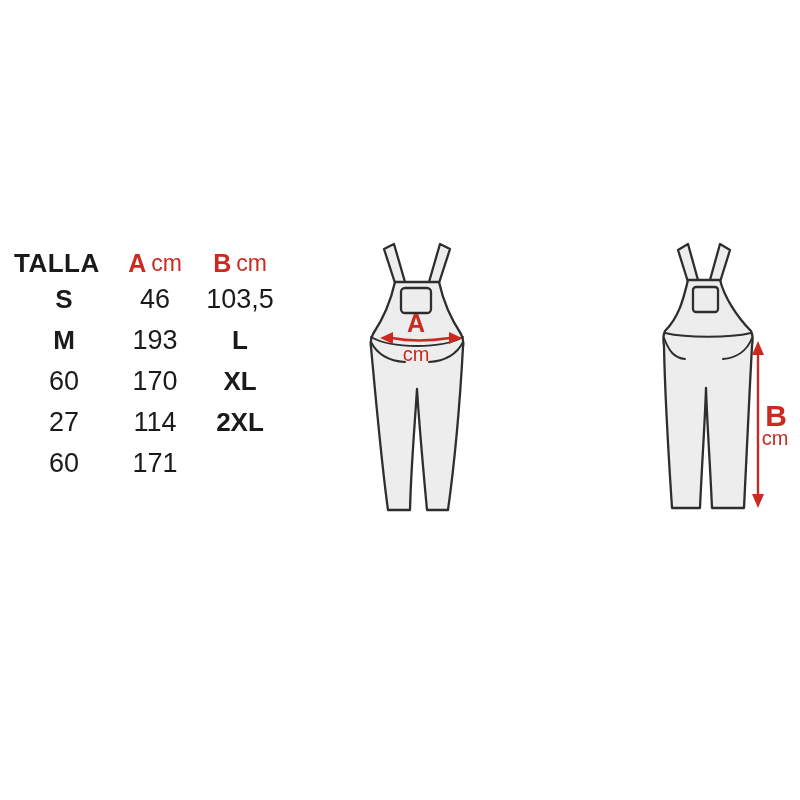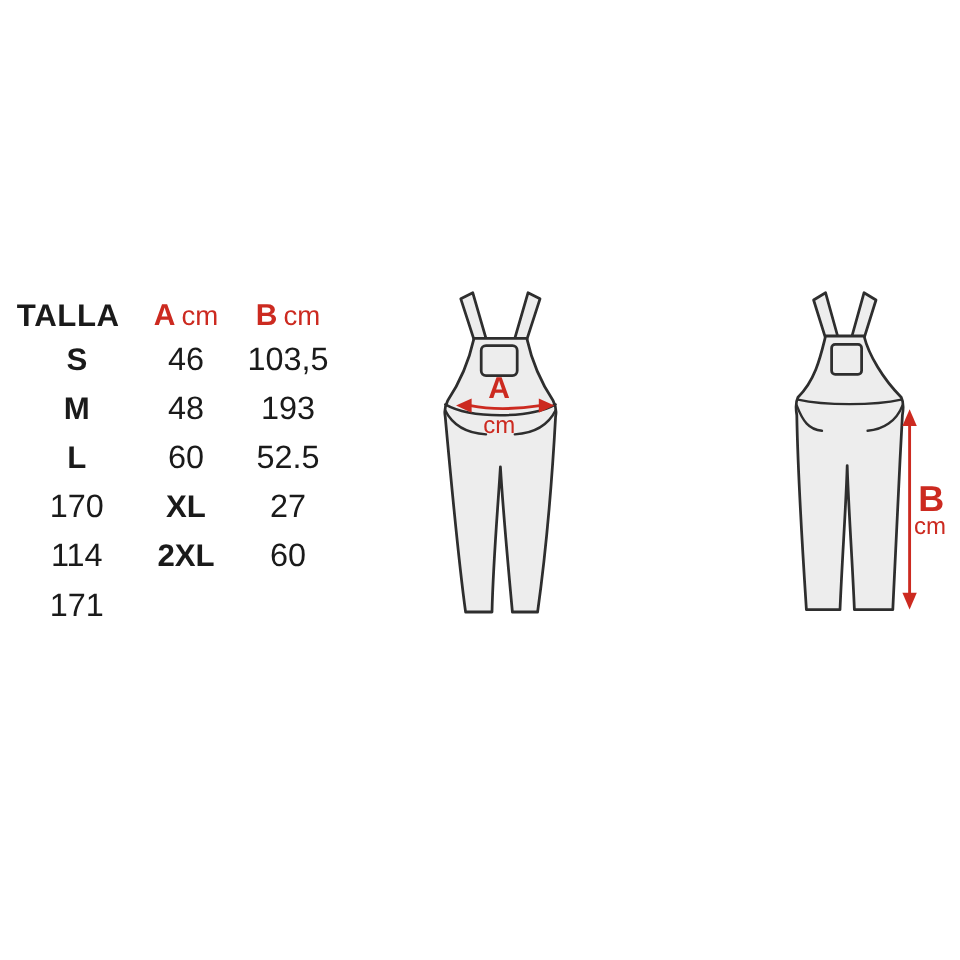--- a/index.html
+++ b/index.html
@@ -78,27 +78,25 @@
     <div class="cell measure-header">
       <span class="letter">B</span>
       <span class="unit">cm</span>
     </div>
 
     <div class="cell size-label">S</div>
     <div class="cell">46</div>
     <div class="cell">103,5</div>
 
     <div class="cell size-label">M</div>
-    <div class="cell">48</div>
     <div class="cell">193</div>
 
     <div class="cell size-label">L</div>
     <div class="cell">60</div>
 
-    <div class="cell">52.5</div>
     <div class="cell">170</div>
 
     <div class="cell size-label">XL</div>
     <div class="cell">27</div>
     <div class="cell">114</div>
 
     <div class="cell size-label">2XL</div>
     <div class="cell">60</div>
     <div class="cell">171</div>
   </div>

